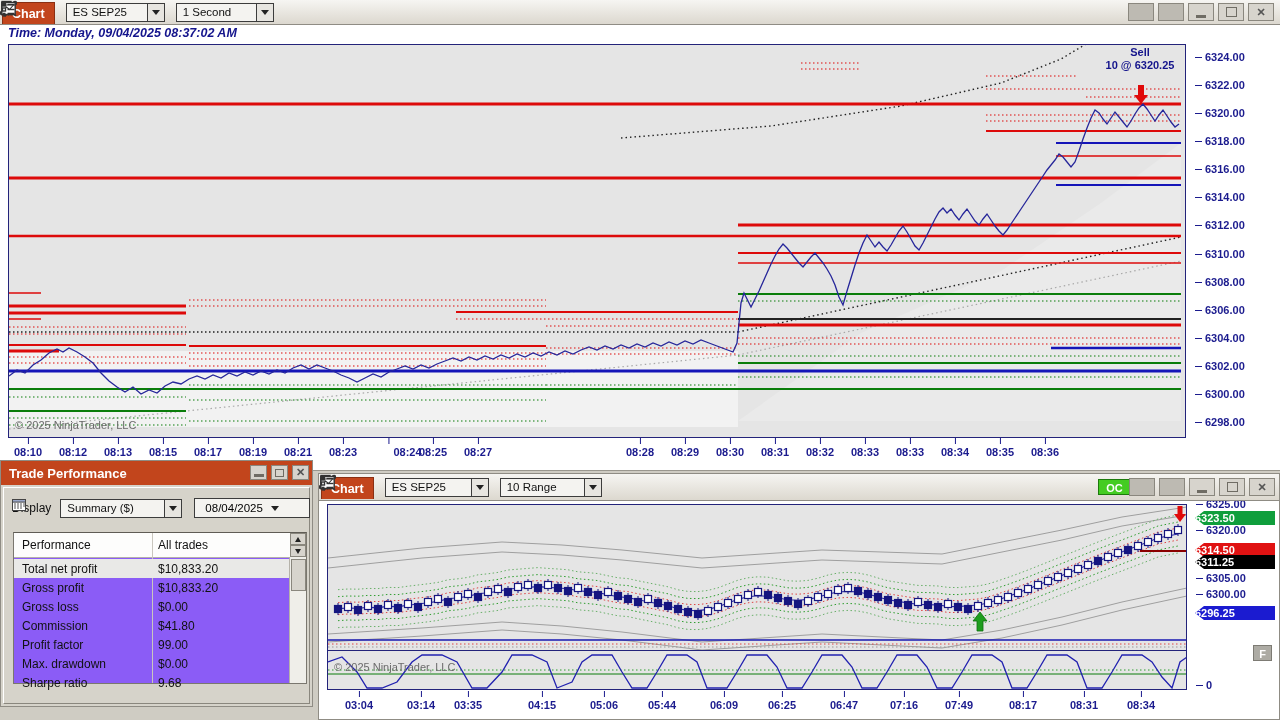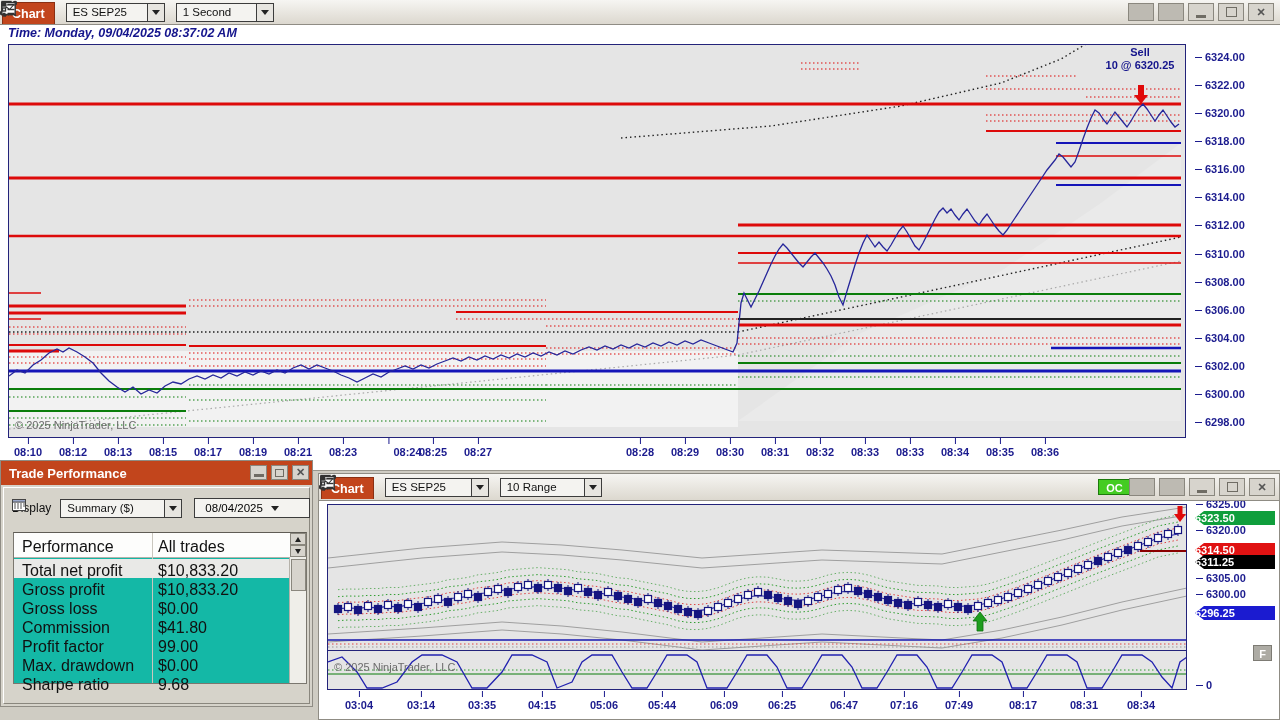--- a/index.html
+++ b/index.html
@@ -55,22 +55,22 @@
   .titlebar .ttl{color:#fff;font-size:13px;font-weight:bold;margin-left:8px;}
   .tp-client{position:absolute;left:2px;top:26px;right:2px;bottom:2px;background:#d6d3ca;
              border:1px solid #fff;border-right-color:#8a877e;border-bottom-color:#8a877e;}
   .ctl-row{position:absolute;left:8px;top:10px;display:flex;align-items:center;}
   .lbl{font-size:12px;color:#111;}
   .datebox{height:20px;background:#f4f3f0;border:1px solid #3c3c3c;display:flex;align-items:center;
            margin-left:12px;font-size:11.5px;box-sizing:border-box;}
   .datebox .cal{margin:0 4px 0 6px;display:flex;}
   .datebox .arr2{width:0;height:0;border:4px solid transparent;border-top:5px solid #222;
                  margin:4px 5px 0 8px;}
-  #tp-table{position:absolute;left:9px;top:44px;width:294px;height:152px;background:#14b8a6;
-            border:1px solid #7a776f;border-top-color:#5f5c55;box-sizing:border-box;font-size:16px;}
+  #tp-table{position:absolute;left:9px;top:44px;width:294px;height:152px;background:#8b5cf6;
+            border:1px solid #7a776f;border-top-color:#5f5c55;box-sizing:border-box;font-size:12px;}
   .thead{position:absolute;left:0;top:0;right:16px;height:24px;border-bottom:1px solid #b5b2aa;
          background:#fdfdfc;}
   .th1{position:absolute;left:8px;top:5px;color:#111;}
   .th2{position:absolute;left:144px;top:5px;color:#111;}
   .colline{position:absolute;left:138px;top:0;bottom:0;width:1px;background:#c9c6be;}
   .trow{position:absolute;left:0;right:16px;height:19px;}
   .trow .c1{position:absolute;left:8px;top:3px;color:#111;}
   .trow .c2{position:absolute;left:144px;top:3px;color:#111;}
   .spinner{position:absolute;right:0;top:0;width:16px;height:24px;}
   .spbtn{width:16px;height:12px;background:#d7d4cd;border:1px solid #8a877e;box-sizing:border-box;
@@ -717,21 +717,21 @@
         <span class="ylab" style="top: 87px;">6300.00</span>
         <span class="ylab" style="top: 178px;">0</span>
         <div class="tag" style="top: 10px; background: rgb(15, 158, 60);">6323.50</div>
         <div class="tag" style="top: 42px; background: rgb(224, 18, 18);">6314.50</div>
         <div class="tag" style="top: 54px; background: rgb(0, 0, 0);">6311.25</div>
         <div class="tag" style="top: 105px; background: rgb(27, 27, 208);">6296.25</div>
       </div>
     <div class="xaxis" id="xaxis-bot">
         <span class="xlab" style="left: 40px;">03:04</span>
         <span class="xlab" style="left: 102px;">03:14</span>
-        <span class="xlab" style="left: 163px;">03:35</span>
+        <span class="xlab" style="left: 149px;">03:35</span>
         <span class="xlab" style="left: 223px;">04:15</span>
         <span class="xlab" style="left: 285px;">05:06</span>
         <span class="xlab" style="left: 343px;">05:44</span>
         <span class="xlab" style="left: 405px;">06:09</span>
         <span class="xlab" style="left: 463px;">06:25</span>
         <span class="xlab" style="left: 525px;">06:47</span>
         <span class="xlab" style="left: 585px;">07:16</span>
         <span class="xlab" style="left: 640px;">07:49</span>
         <span class="xlab" style="left: 704px;">08:17</span>
         <span class="xlab" style="left: 765px;">08:31</span>

